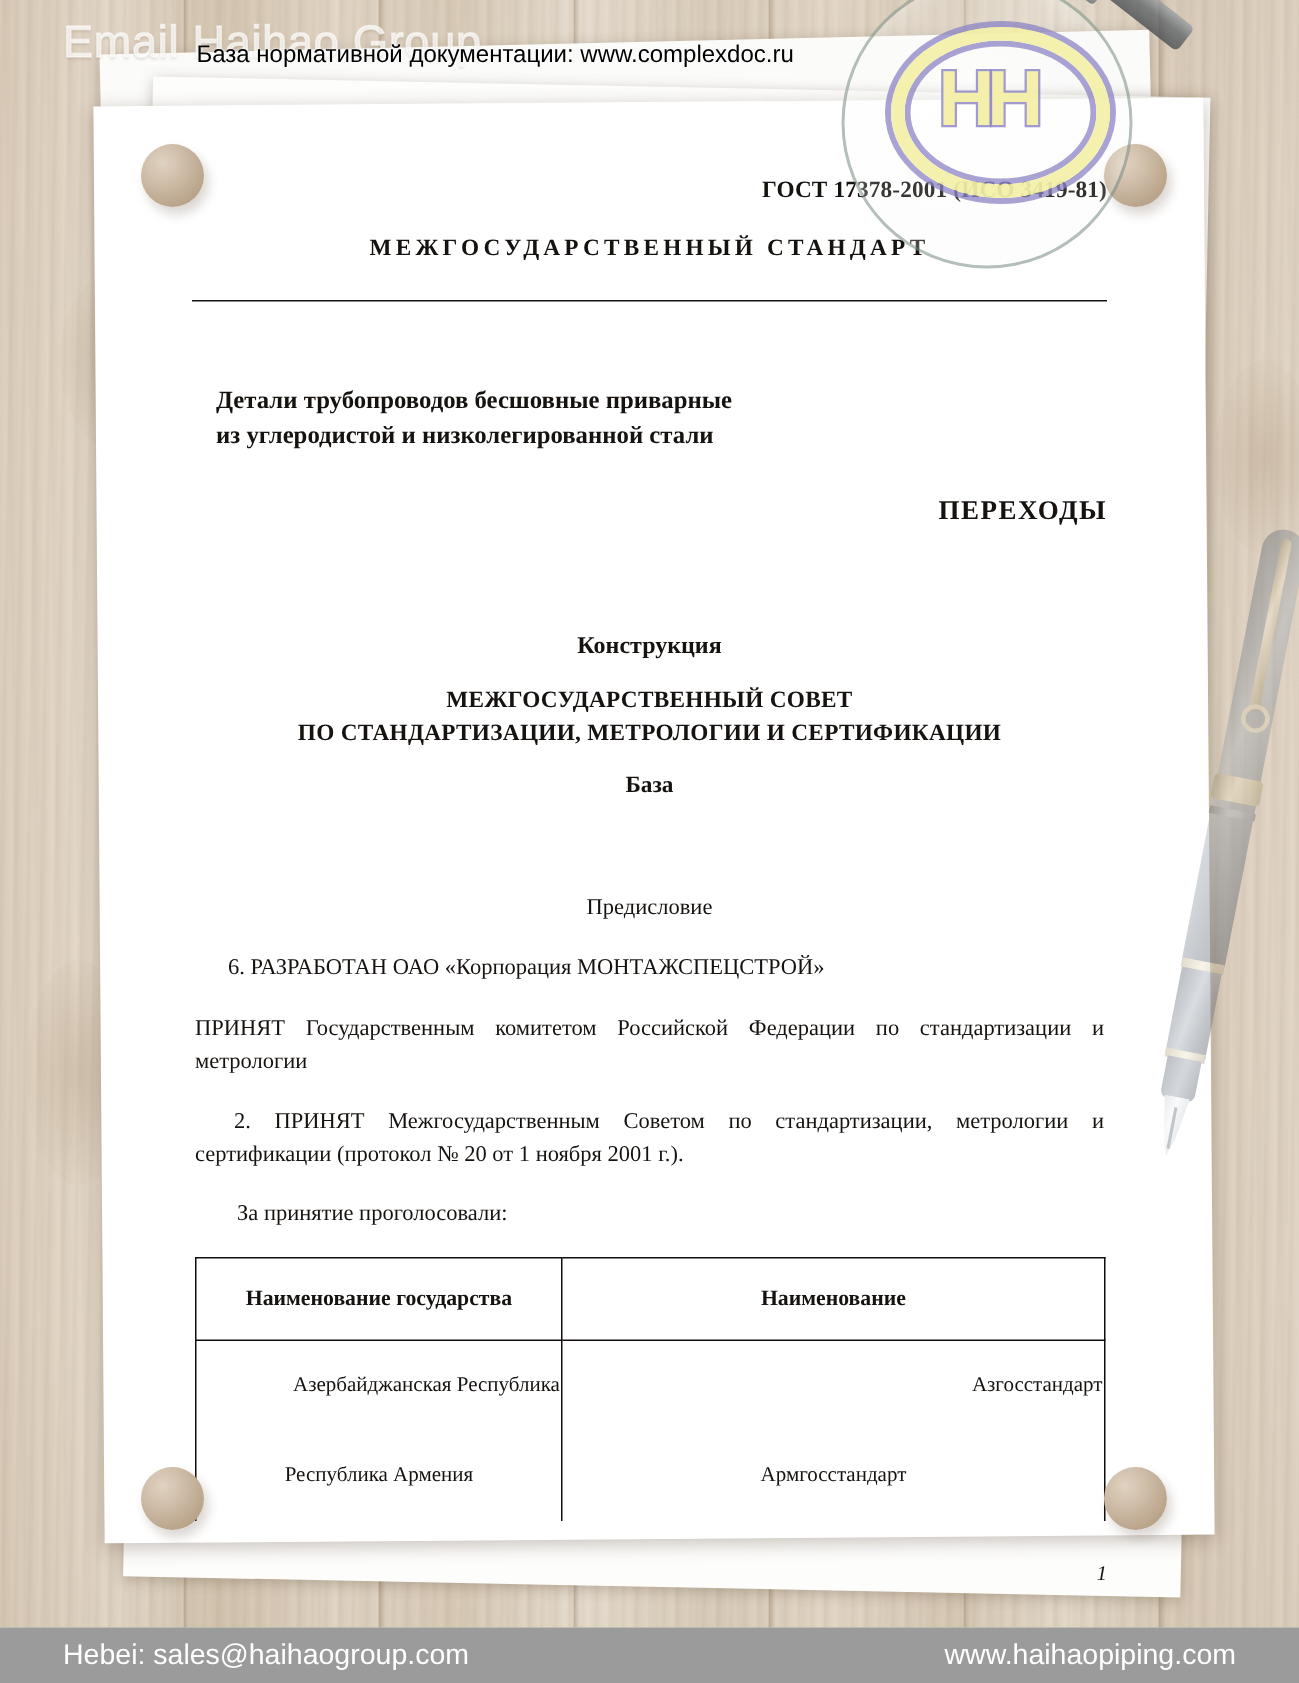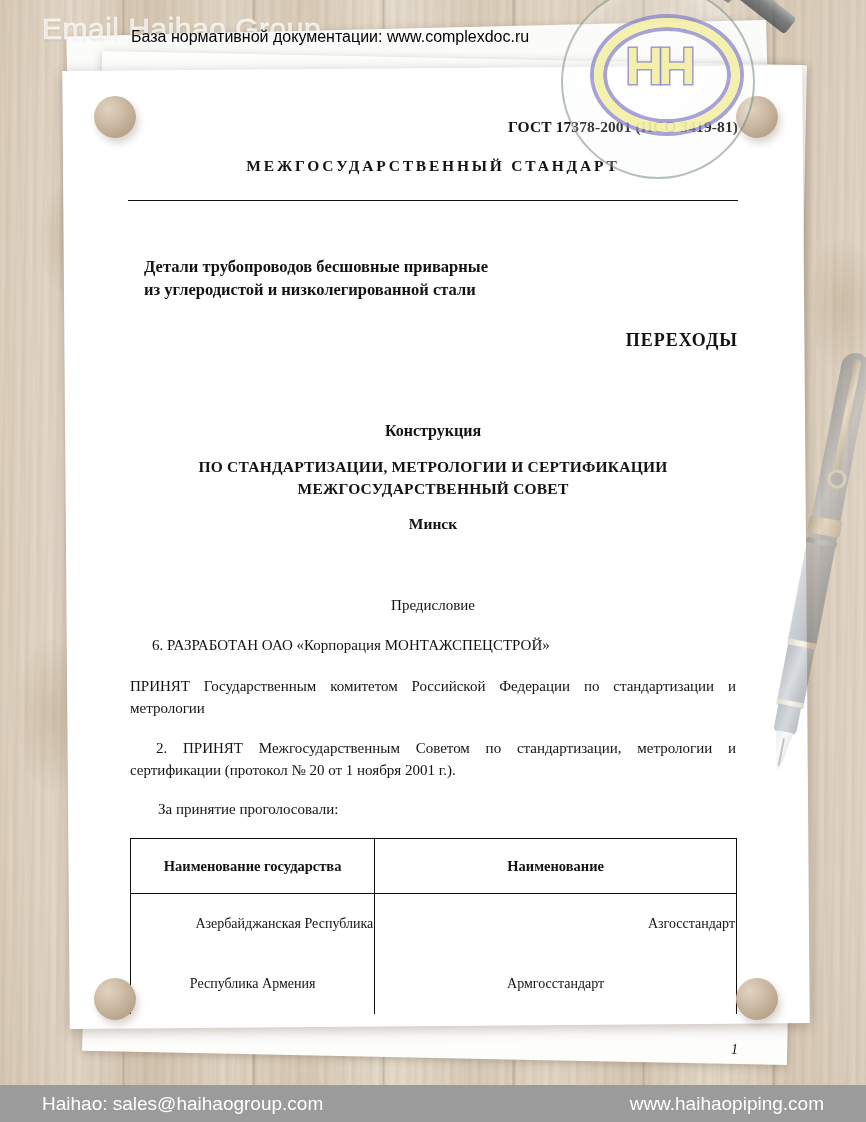--- a/index.html
+++ b/index.html
@@ -473,25 +473,25 @@
     <div class="main-title">
       <div>Детали трубопроводов бесшовные приварные</div>
       <div>из углеродистой и низколегированной стали</div>
     </div>
 
     <div class="sub-title">ПЕРЕХОДЫ</div>
 
     <div class="sub-title2">Конструкция</div>
 
     <div class="council">
+      <div>МЕЖГОСУДАРСТВЕННЫЙ СОВЕТ</div>
       <div>ПО СТАНДАРТИЗАЦИИ, МЕТРОЛОГИИ И СЕРТИФИКАЦИИ</div>
-      <div>МЕЖГОСУДАРСТВЕННЫЙ СОВЕТ</div>
     </div>
 
-    <div class="city">Минск</div>
+    <div class="city">База</div>
 
     <div class="preface-head">Предисловие</div>
 
     <div class="para p1 no-justify">6. РАЗРАБОТАН ОАО «Корпорация МОНТАЖСПЕЦСТРОЙ»</div>
 
     <div class="para p2">ПРИНЯТ Государственным комитетом Российской Федерации по стандартизации и метрологии</div>
 
     <div class="para p3">2. ПРИНЯТ Межгосударственным Советом по стандартизации, метрологии и сертификации (протокол № 20 от 1 ноября 2001 г.).</div>
 
     <div class="para p4 no-justify">За принятие проголосовали:</div>
@@ -541,17 +541,17 @@
   <div class="lens-ferrule"></div>
   <div class="lens"></div>
   <div class="hh-ellipse"></div>
   <div class="hh-text">HH</div>
 
   <div class="wordmark">Email Haihao Group</div>
 
   <div class="complexdoc">База нормативной документации: www.complexdoc.ru</div>
 
   <div class="footer">
-    <div class="footer-email">Haihao: sales@haihaogroup.com</div>
+    <div class="footer-email">Hebei: sales@haihaogroup.com</div>
     <div class="footer-site">www.haihaopiping.com</div>
   </div>
 
 </div>
 
 </body></html>

